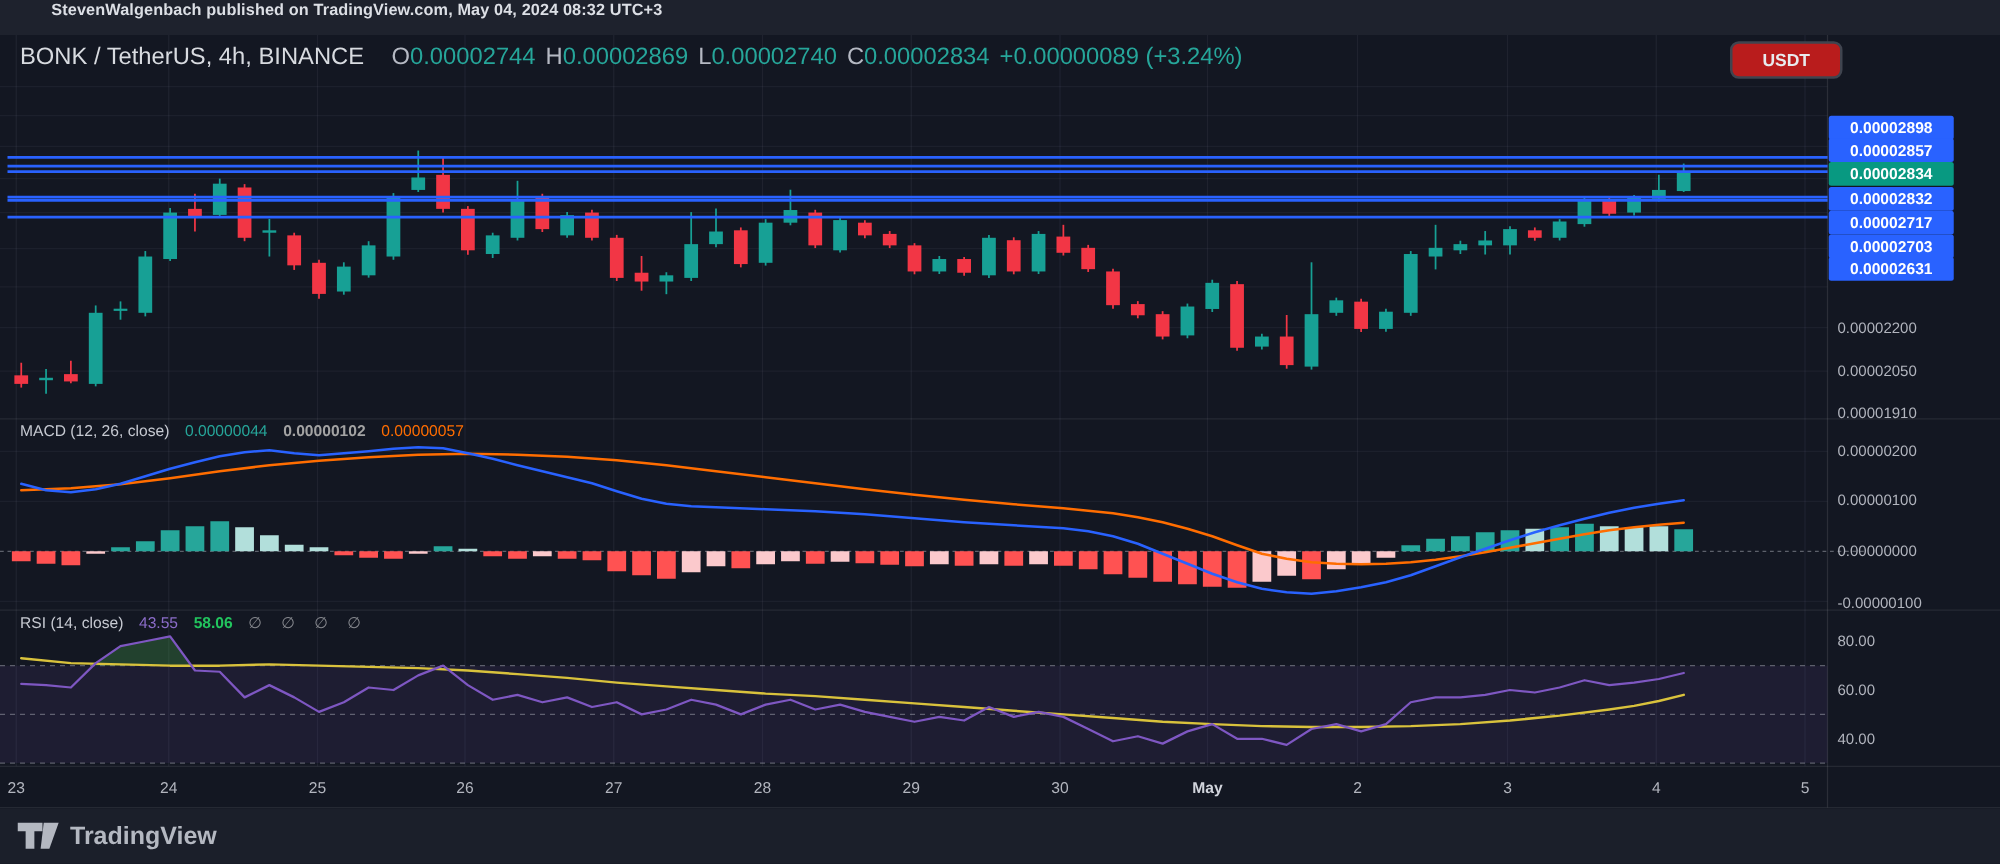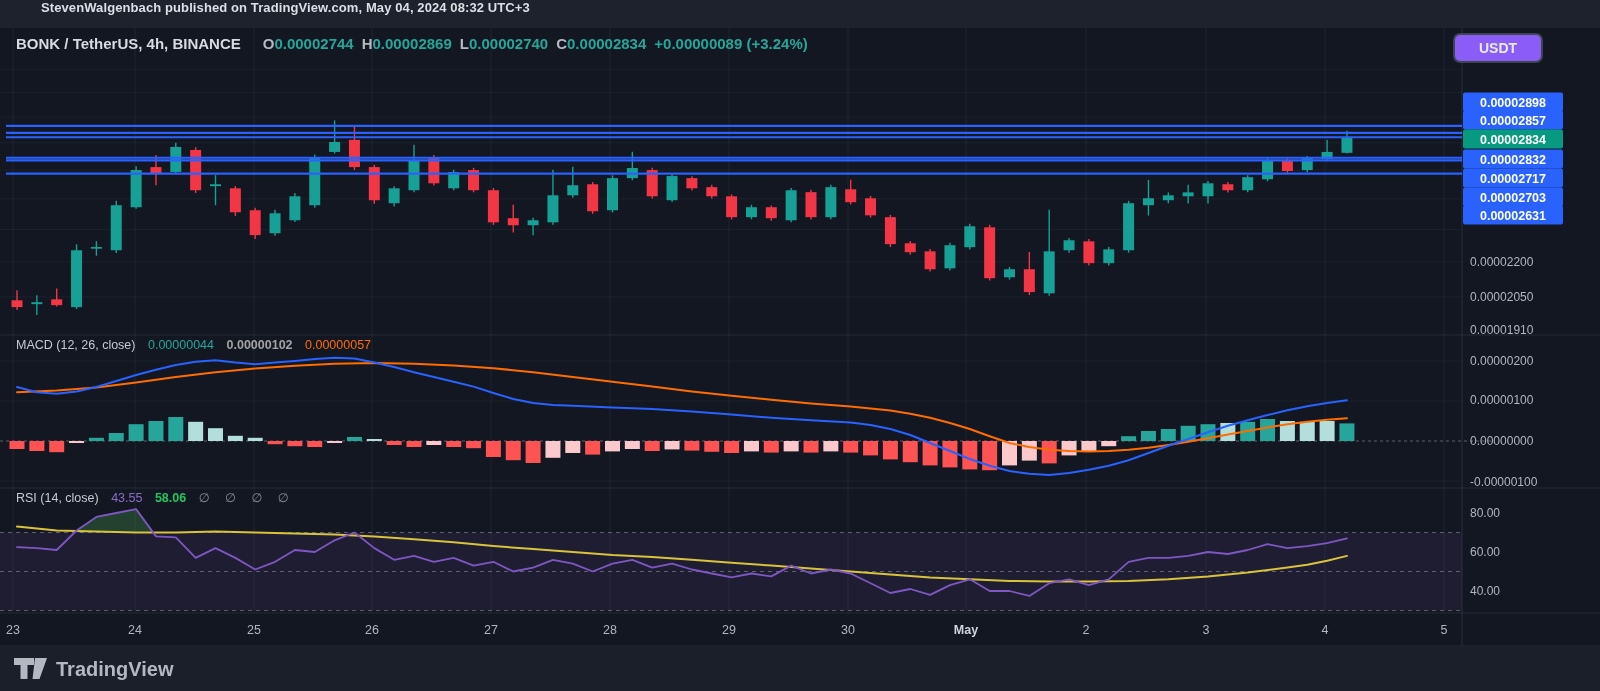--- a/index.html
+++ b/index.html
@@ -2,27 +2,27 @@
 <html><head>
 <meta charset="utf-8">
 <style>
   html,body{margin:0;padding:0;background:#131722;width:1600px;height:691px;overflow:hidden;
     font-family:"Liberation Sans",sans-serif;-webkit-font-smoothing:antialiased;}
   #stage{position:relative;width:1600px;height:691px;background:#131722;}
   #chart-svg{position:absolute;left:0;top:0;}
   .topbar{position:absolute;left:0;top:0;width:1600px;height:28px;background:#1e222d;
     display:flex;align-items:flex-start;padding-left:27px;}
   .topbar span{margin-left:14px;color:#dcdfe5;font-size:13px;font-weight:bold;letter-spacing:.1px;}
-  .sym-header{position:absolute;left:16px;top:35px;font-size:15px;color:#d1d4dc;white-space:nowrap;font-weight:bold;}
+  .sym-header{position:absolute;left:16px;top:35px;font-size:19px;color:#d1d4dc;white-space:nowrap;}
   .sym-header .sym{color:#d8dbe0;margin-right:14px;}
   .sym-header .olabel{color:#b5b9c3;margin-left:8px;}
   .sym-header .oval{color:#26a69a;}
   .sym-header .change{margin-left:8px;}
-  .usdt-btn{position:absolute;left:1453px;top:33px;width:86px;height:26px;border:2px solid #40444f;
-    border-radius:7px;background:#8b5cf6;color:#e8eaed;font-size:14px;font-weight:bold;
+  .usdt-btn{position:absolute;left:1384px;top:33px;width:86px;height:26px;border:2px solid #40444f;
+    border-radius:7px;background:#b91c1c;color:#e8eaed;font-size:14px;font-weight:bold;
     display:flex;align-items:center;justify-content:center;cursor:pointer;}
   .ind-header{position:absolute;font-size:12.5px;color:#c6c9d1;white-space:nowrap;}
   .ind-header span{margin-right:9px;}
   .v-teal{color:#26a69a;}
   .v-blue{color:#a3a3a3;font-weight:bold;}
   .v-orange{color:#ff6d00;}
   .v-purple{color:#8b6cc9;}
   .v-yellow{color:#22c55e;font-weight:bold;}
   .v-empty{color:#87898f;letter-spacing:6px;}
   .macd-h{left:16px;top:338px;}

